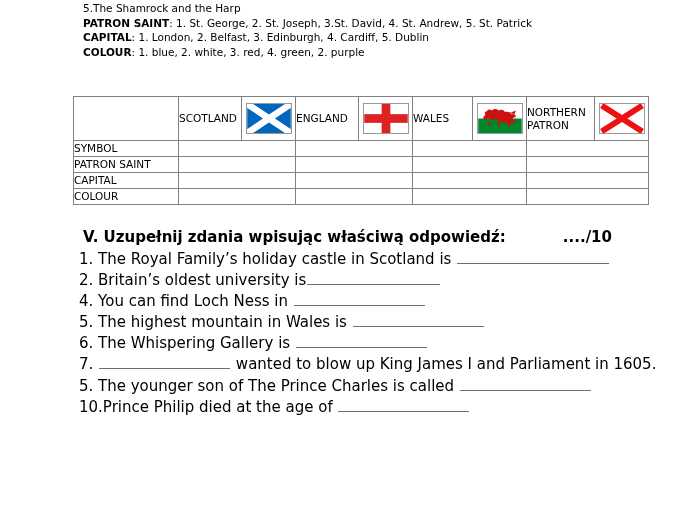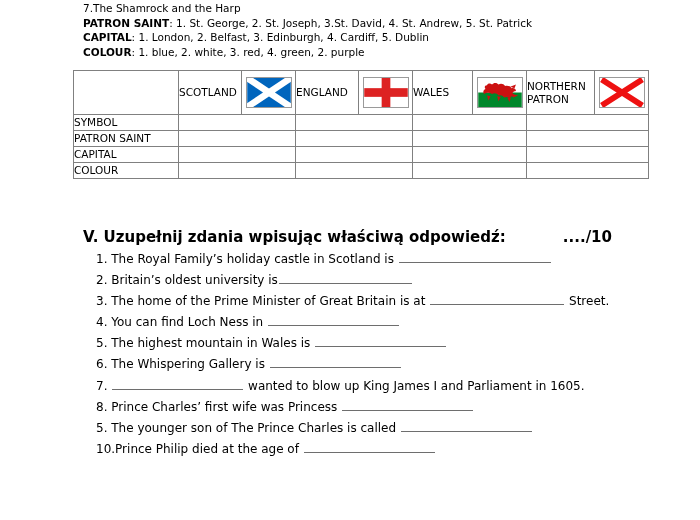--- a/index.html
+++ b/index.html
@@ -27,21 +27,21 @@
     white-space: nowrap;
   }
   .ref-line { display: block; }
   .ref-label { font-weight: bold; }
   .ref-items { font-weight: normal; }
 
   
   .country-table {
     position: absolute;
     left: 73px;
-    top: 70px;
+    top: 96px;
     border-collapse: collapse;
     table-layout: fixed;
     font-size: 10.5px;
   }
   .country-table td {
     border: 1px solid #808080;
     padding: 0;
     vertical-align: middle;
   }
   .hdr-row td { height: 43px; }
@@ -87,44 +87,44 @@
     font-size: 15px;
     font-weight: bold;
     display: flex;
     justify-content: space-between;
     align-items: center;
   }
   .section-head .score { font-weight: bold; }
 
   .questions {
     position: absolute;
-    left: 96px;
+    left: 79px;
     top: 249px;
     width: 600px;
-    font-size: 12px;
+    font-size: 15px;
     line-height: 21.1px;
   }
   .q {
     display: block;
     white-space: nowrap;
   }
   .blank {
     display: inline-block;
     border-bottom: 1px solid #6e6e6e;
     height: 10px;
     vertical-align: baseline;
     margin: 0 1px;
   }
 </style>
 </head>
 <body>
 
 <div class="ref-list">
   <span class="ref-line">
-    <span class="ref-items">7.The Shamrock and the Harp</span>
+    <span class="ref-items">5.The Shamrock and the Harp</span>
   </span>
   <span class="ref-line">
     <span class="ref-label">PATRON SAINT</span><span class="ref-items">: 1. St. George,   2.  St. Joseph,      3.St. David,    4. St. Andrew,  5. St. Patrick</span>
   </span>
   <span class="ref-line">
     <span class="ref-label">CAPITAL</span><span class="ref-items">: 1. London,   2. Belfast,    3. Edinburgh,      4. Cardiff,          5. Dublin</span>
   </span>
   <span class="ref-line">
     <span class="ref-label">COLOUR</span><span class="ref-items">: 1. blue,   2. white,  3. red,    4. green,  2. purple</span>
   </span>
@@ -232,21 +232,19 @@
 </table>
 
 <div class="section-head">
   <span>V. Uzupełnij zdania wpisując właściwą odpowiedź:</span>
   <span class="score">..../10</span>
 </div>
 
 <div class="questions">
   <span class="q"><span>1. The Royal Family’s holiday castle in Scotland is  </span><span class="blank" style="width: 152px;"></span><span></span></span>
   <span class="q"><span>2. Britain’s oldest university is</span><span class="blank" style="width: 133px;"></span><span></span></span>
-  <span class="q"><span>3. The home of the Prime Minister of Great Britain is at  </span><span class="blank" style="width: 134px;"></span><span> Street.</span></span>
   <span class="q"><span>4. You can find Loch Ness in </span><span class="blank" style="width: 131px;"></span><span></span></span>
   <span class="q"><span>5. The highest mountain in Wales is </span><span class="blank" style="width: 131px;"></span><span></span></span>
   <span class="q"><span>6. The Whispering Gallery is </span><span class="blank" style="width: 131px;"></span><span></span></span>
   <span class="q"><span>7.  </span><span class="blank" style="width: 131px;"></span><span>  wanted to blow up King James I and Parliament in 1605.</span></span>
-  <span class="q"><span>8. Prince Charles’ first wife was Princess </span><span class="blank" style="width: 131px;"></span><span></span></span>
   <span class="q"><span>5. The younger  son of The Prince Charles is called </span><span class="blank" style="width: 131px;"></span><span></span></span>
   <span class="q"><span>10.Prince Philip died at the age of  </span><span class="blank" style="width: 131px;"></span><span></span></span>
 </div>
 
 </body></html>

